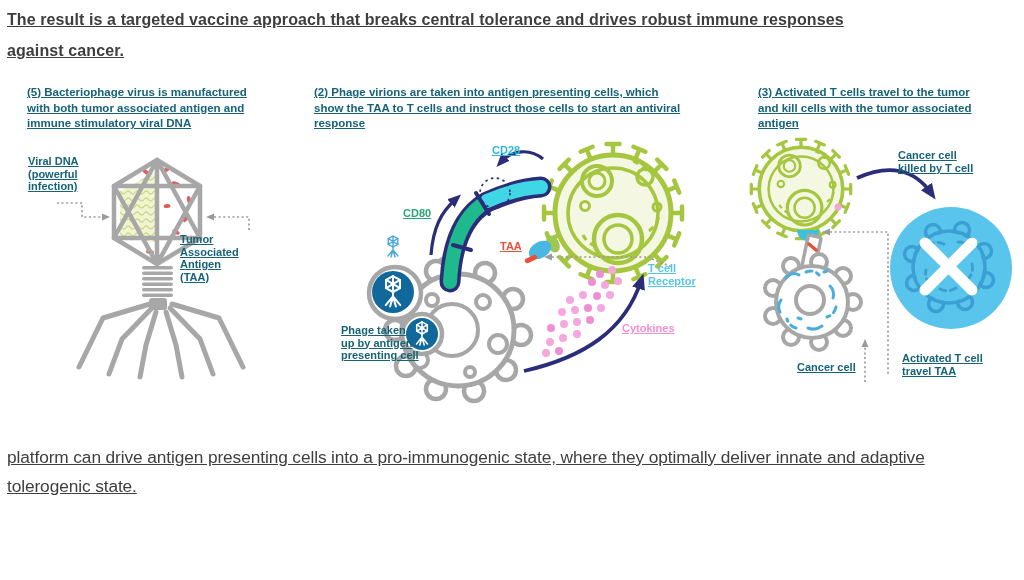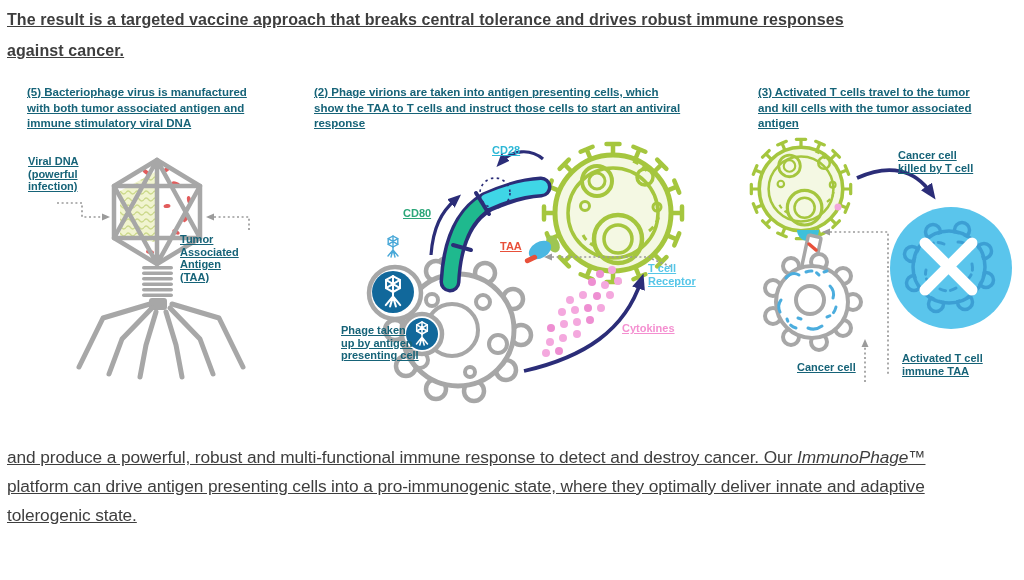--- a/index.html
+++ b/index.html
@@ -321,19 +321,18 @@
 Receptor</div>
 <div class="abs lbl pink" style="left:622px;top:322px;">Cytokines</div>
 <div class="abs lbl" style="left:305px;top:324px;margin-left:36px;">Phage taken
 up by antigen
 presenting cell</div>
 
 <div class="abs lbl" style="left:898px;top:149px;">Cancer cell
 killed by T cell</div>
 <div class="abs lbl" style="left:797px;top:361px;">Cancer cell</div>
 <div class="abs lbl" style="left:902px;top:352px;">Activated T cell
-immune TAA</div>
+travel TAA</div>
 
 <div class="abs para" style="left:7px;top:443px;width:1015px;">
-  <div class="ln"><span>and produce a powerful, robust and multi-functional immune response to detect and destroy cancer.  Our </span><i>ImmunoPhage™</i></div>
   <div class="ln">platform can drive antigen presenting cells into a pro-immunogenic state, where they optimally deliver innate and adaptive</div>
   <div class="ln">tolerogenic state.</div>
 </div>
 
 </body></html>

